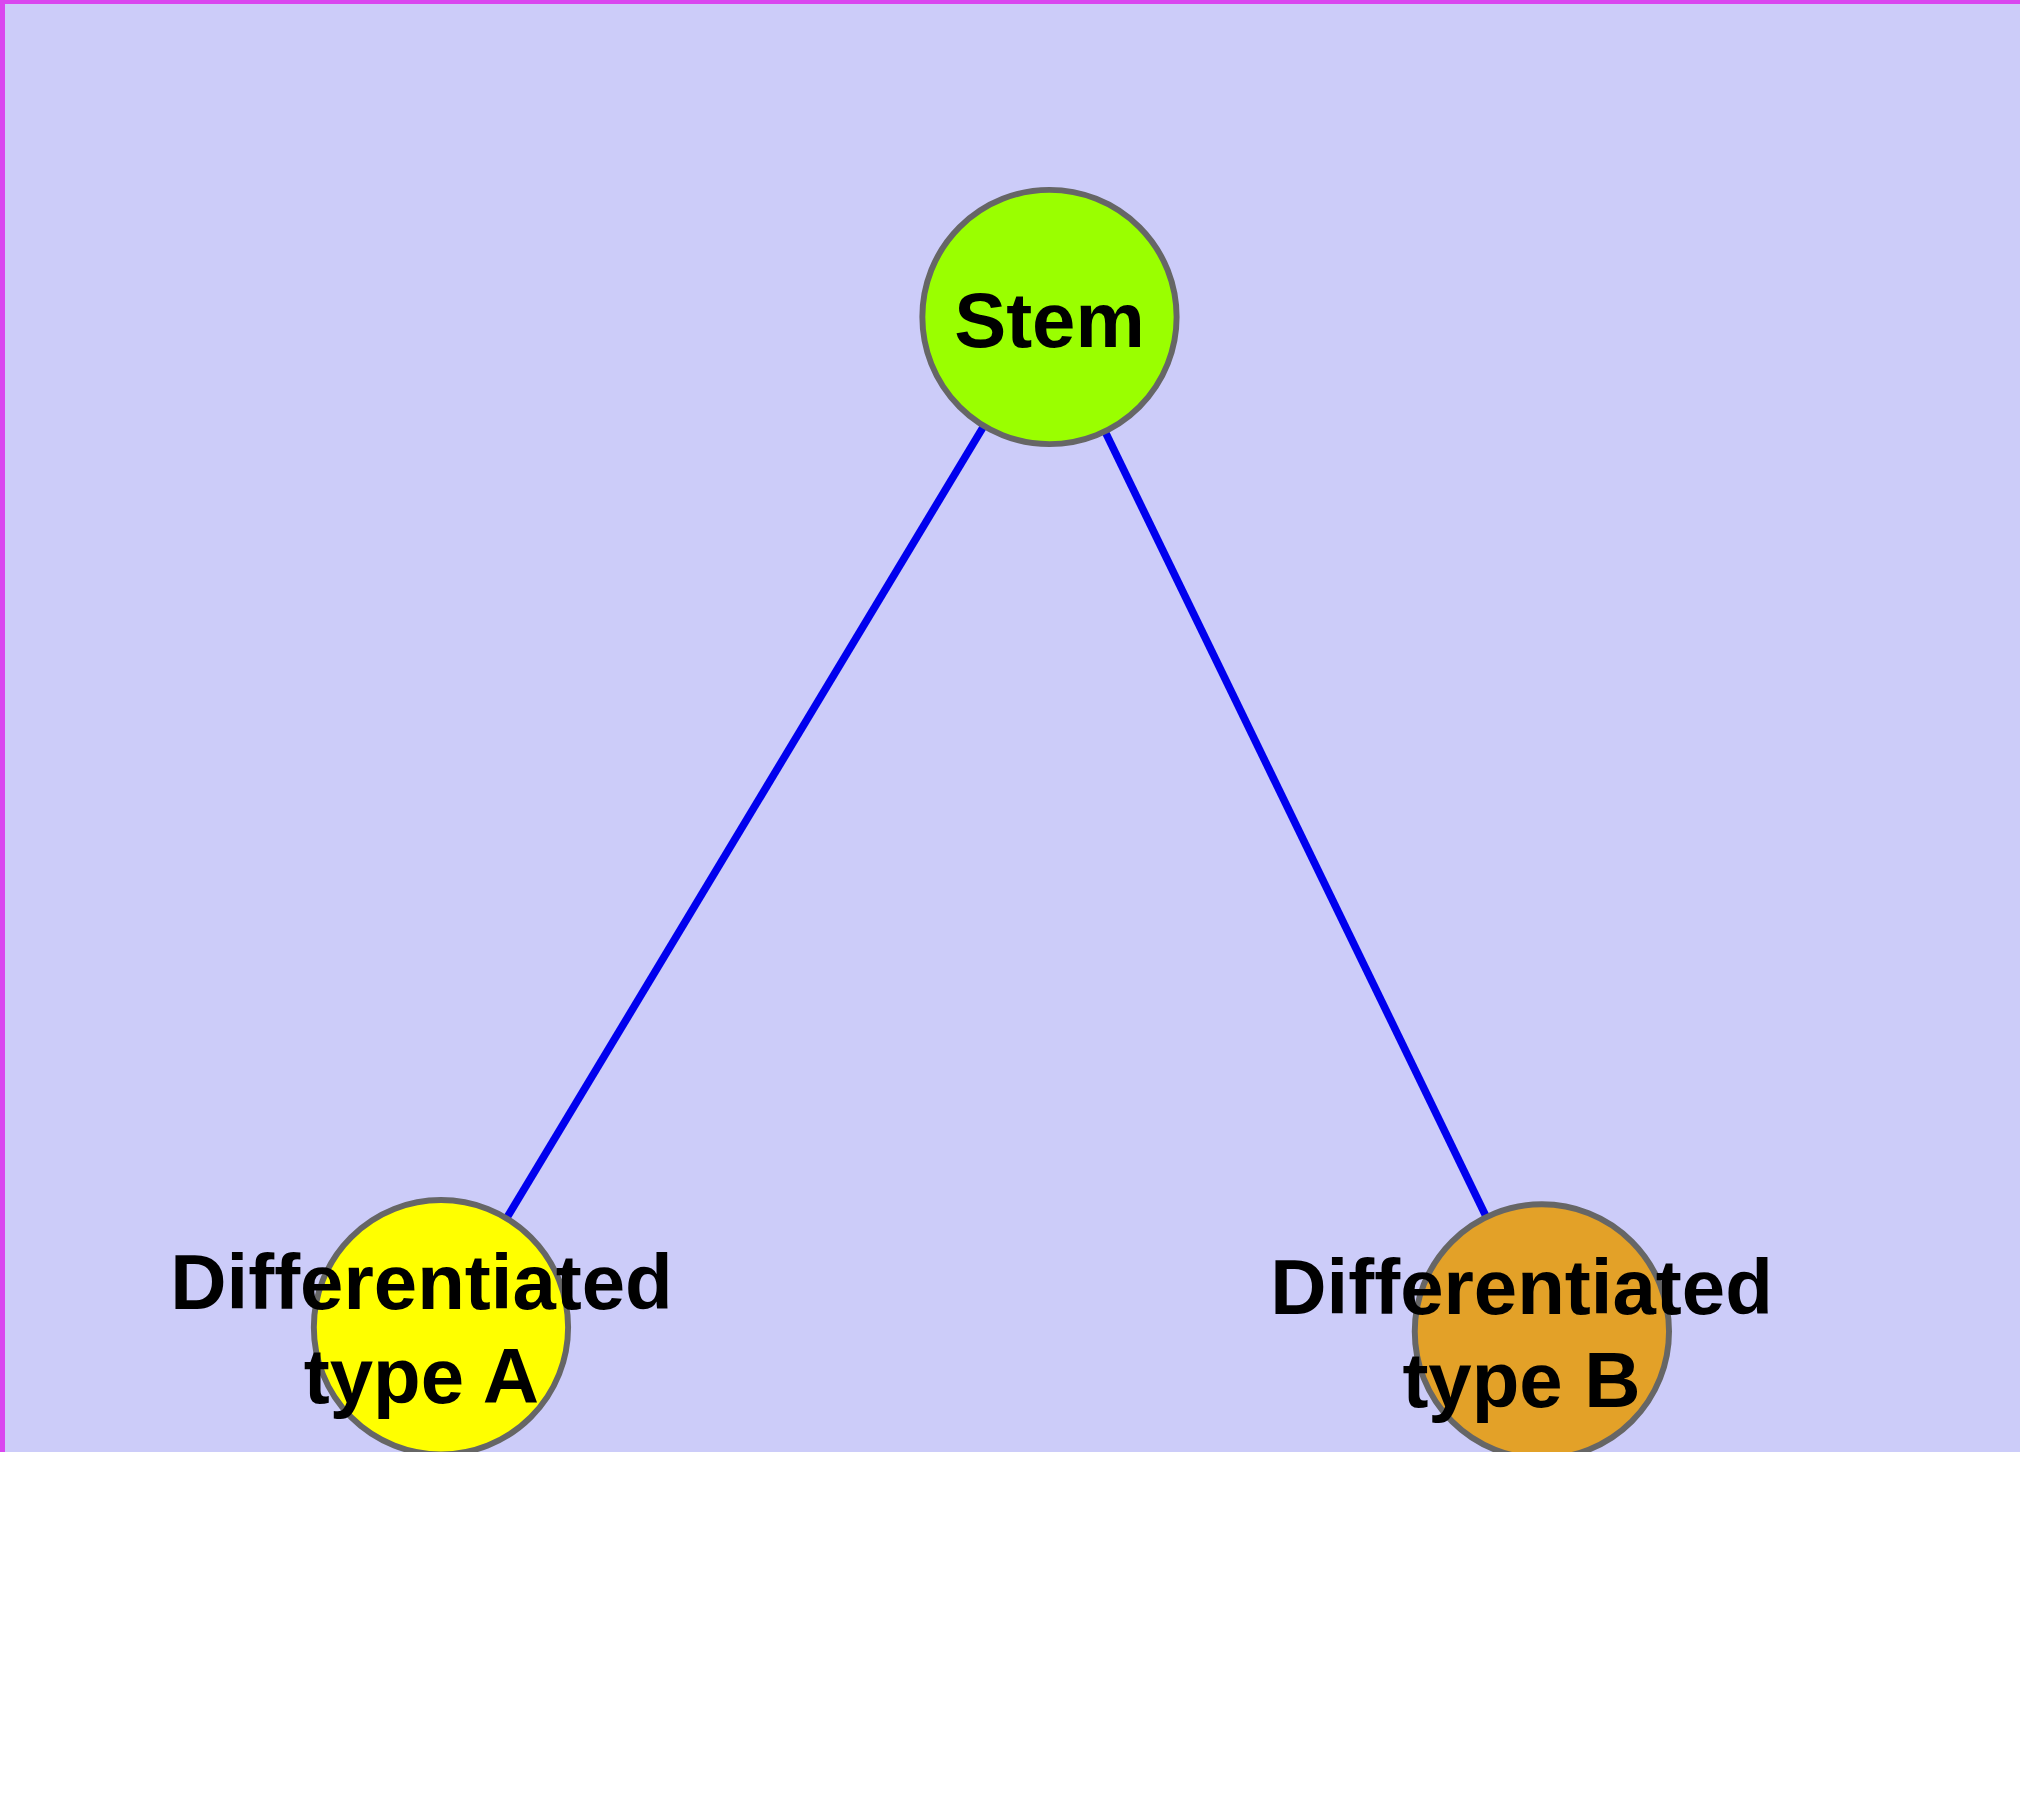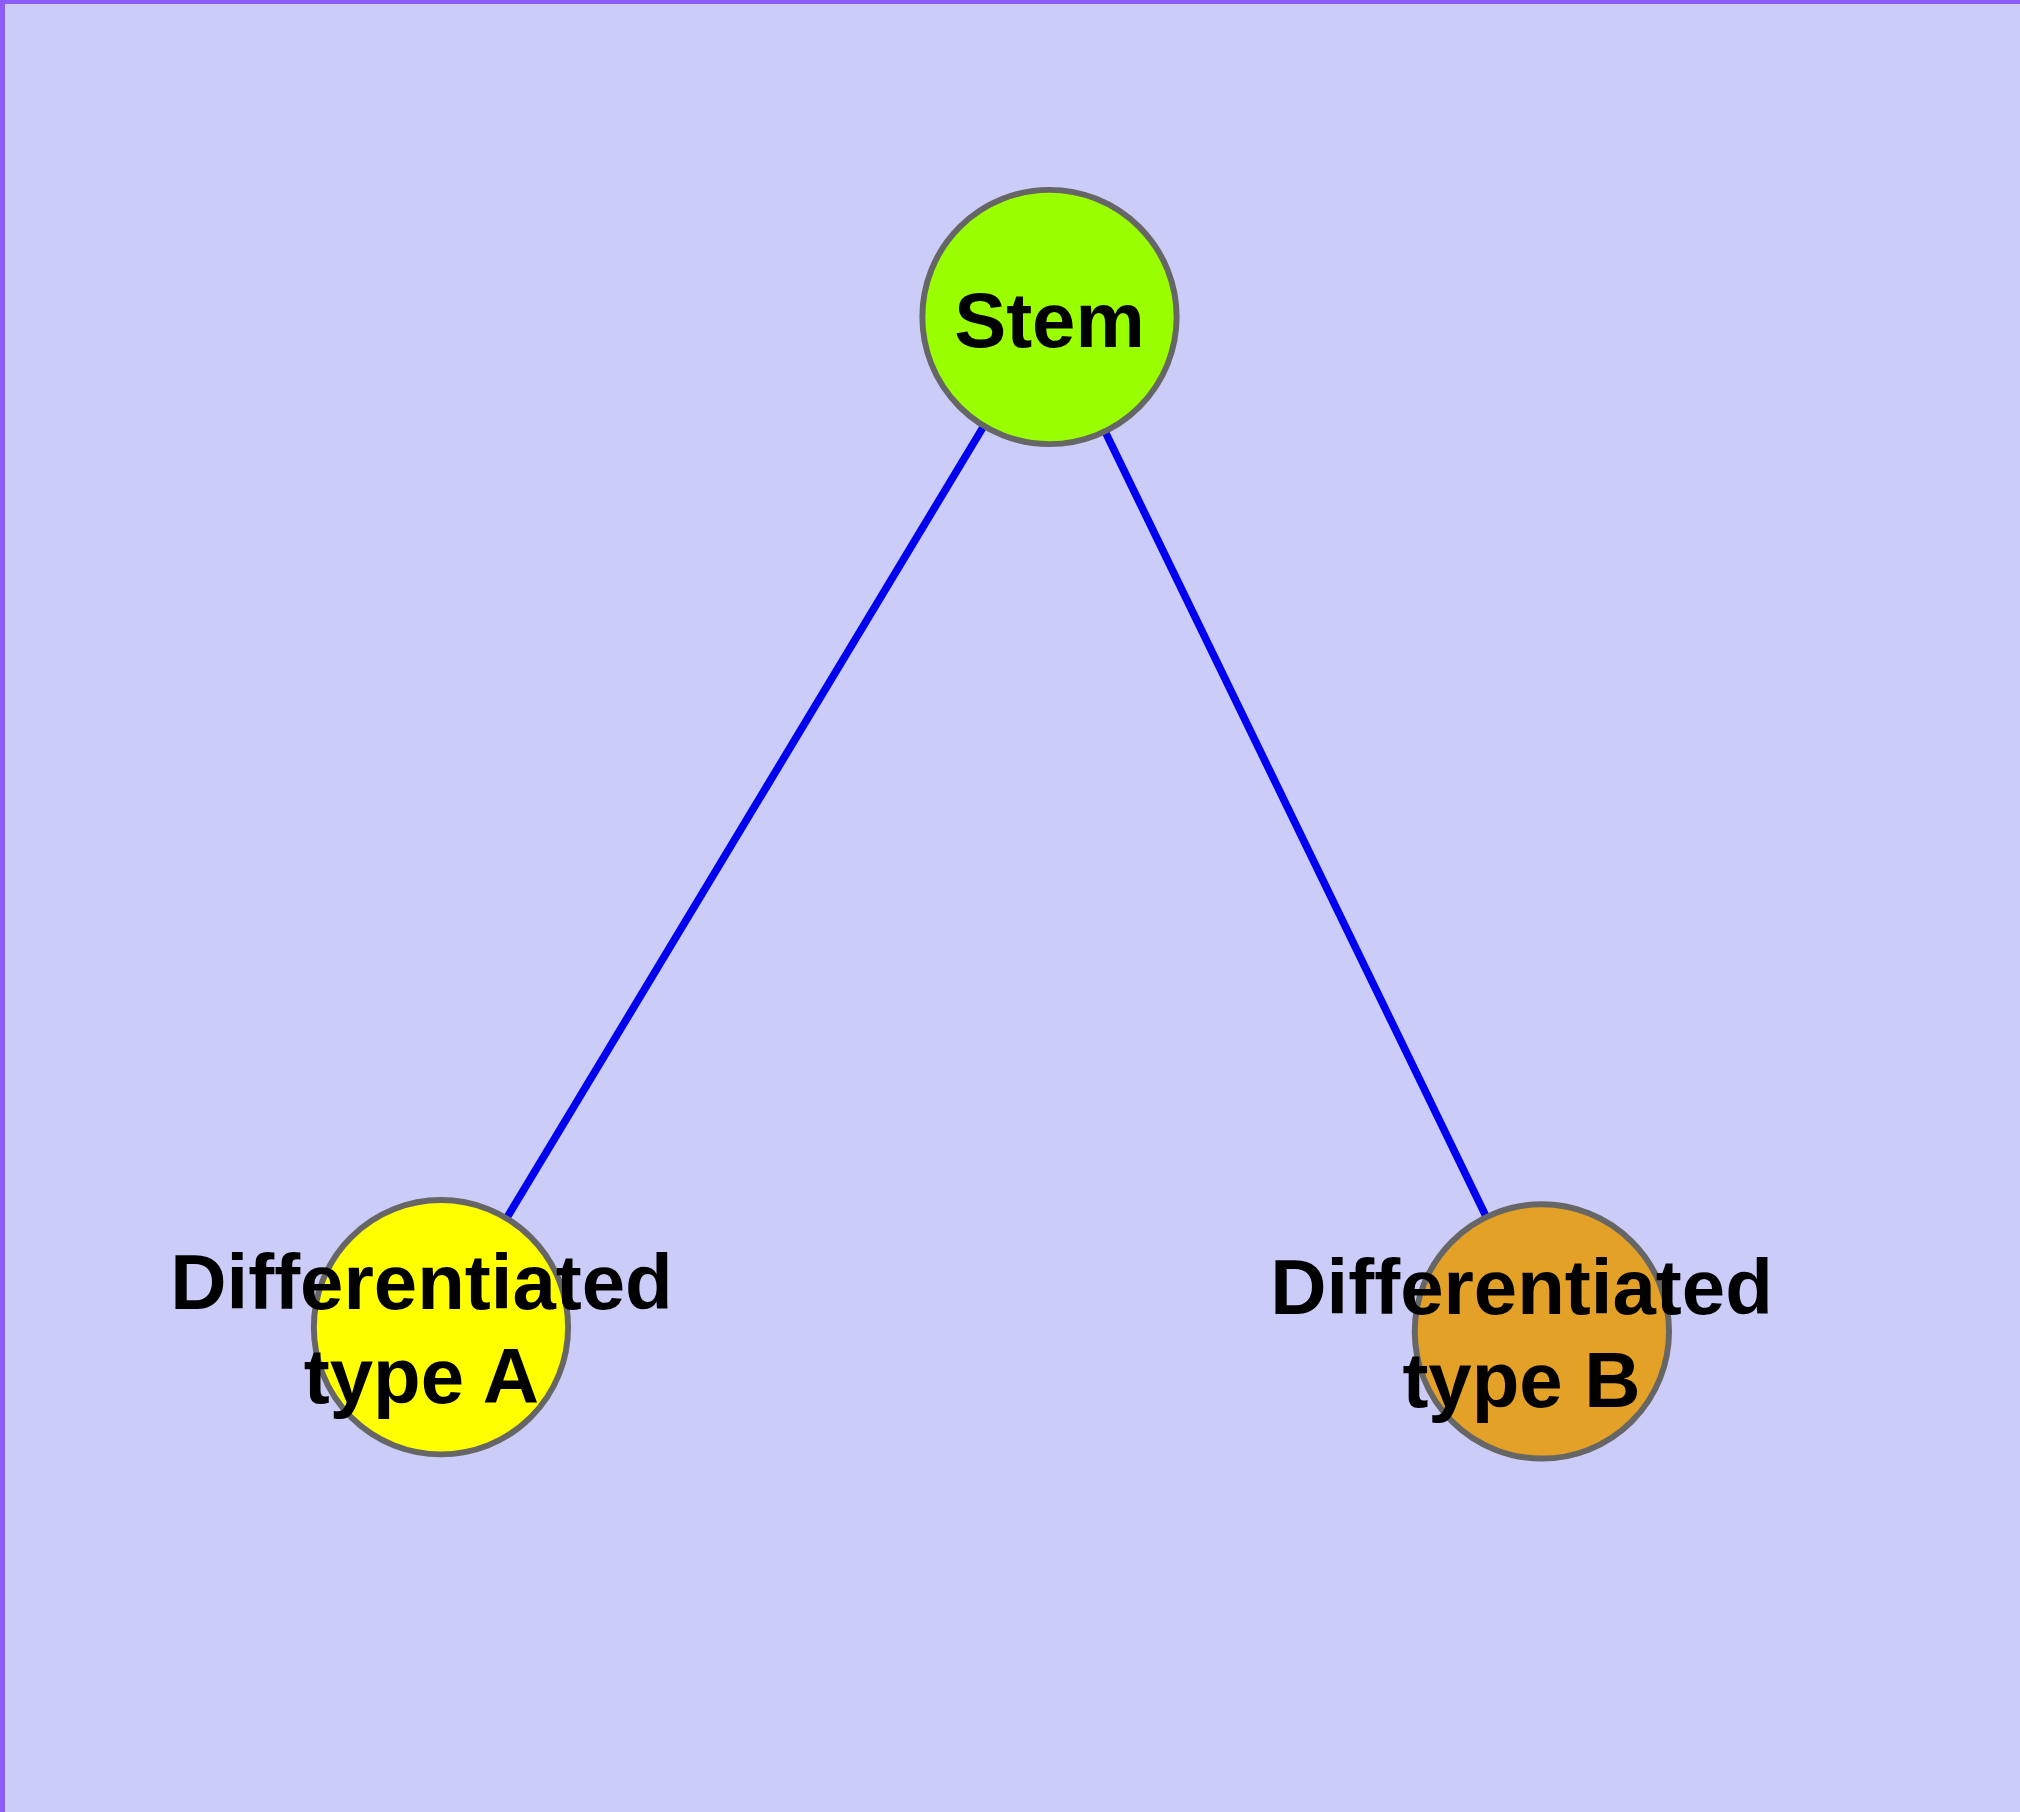--- a/index.html
+++ b/index.html
@@ -4,22 +4,22 @@
 <title>Cell Differentiation Graph</title>
 <style>
   html, body {
     margin: 0;
     padding: 0;
     background: #ffffff;
   }
   #canvas {
     position: relative;
     width: 2021px;
-    height: 1812px;
-    background: #8b5cf6;
+    height: 1452px;
+    background: #d946ef;
     overflow: hidden;
     font-family: "Liberation Sans", sans-serif;
   }
   #plot-area {
     position: absolute;
     left: 5.1px;
     top: 4.2px;
     width: 2015px;
     height: 1808px;
     background: #ccccf9;

